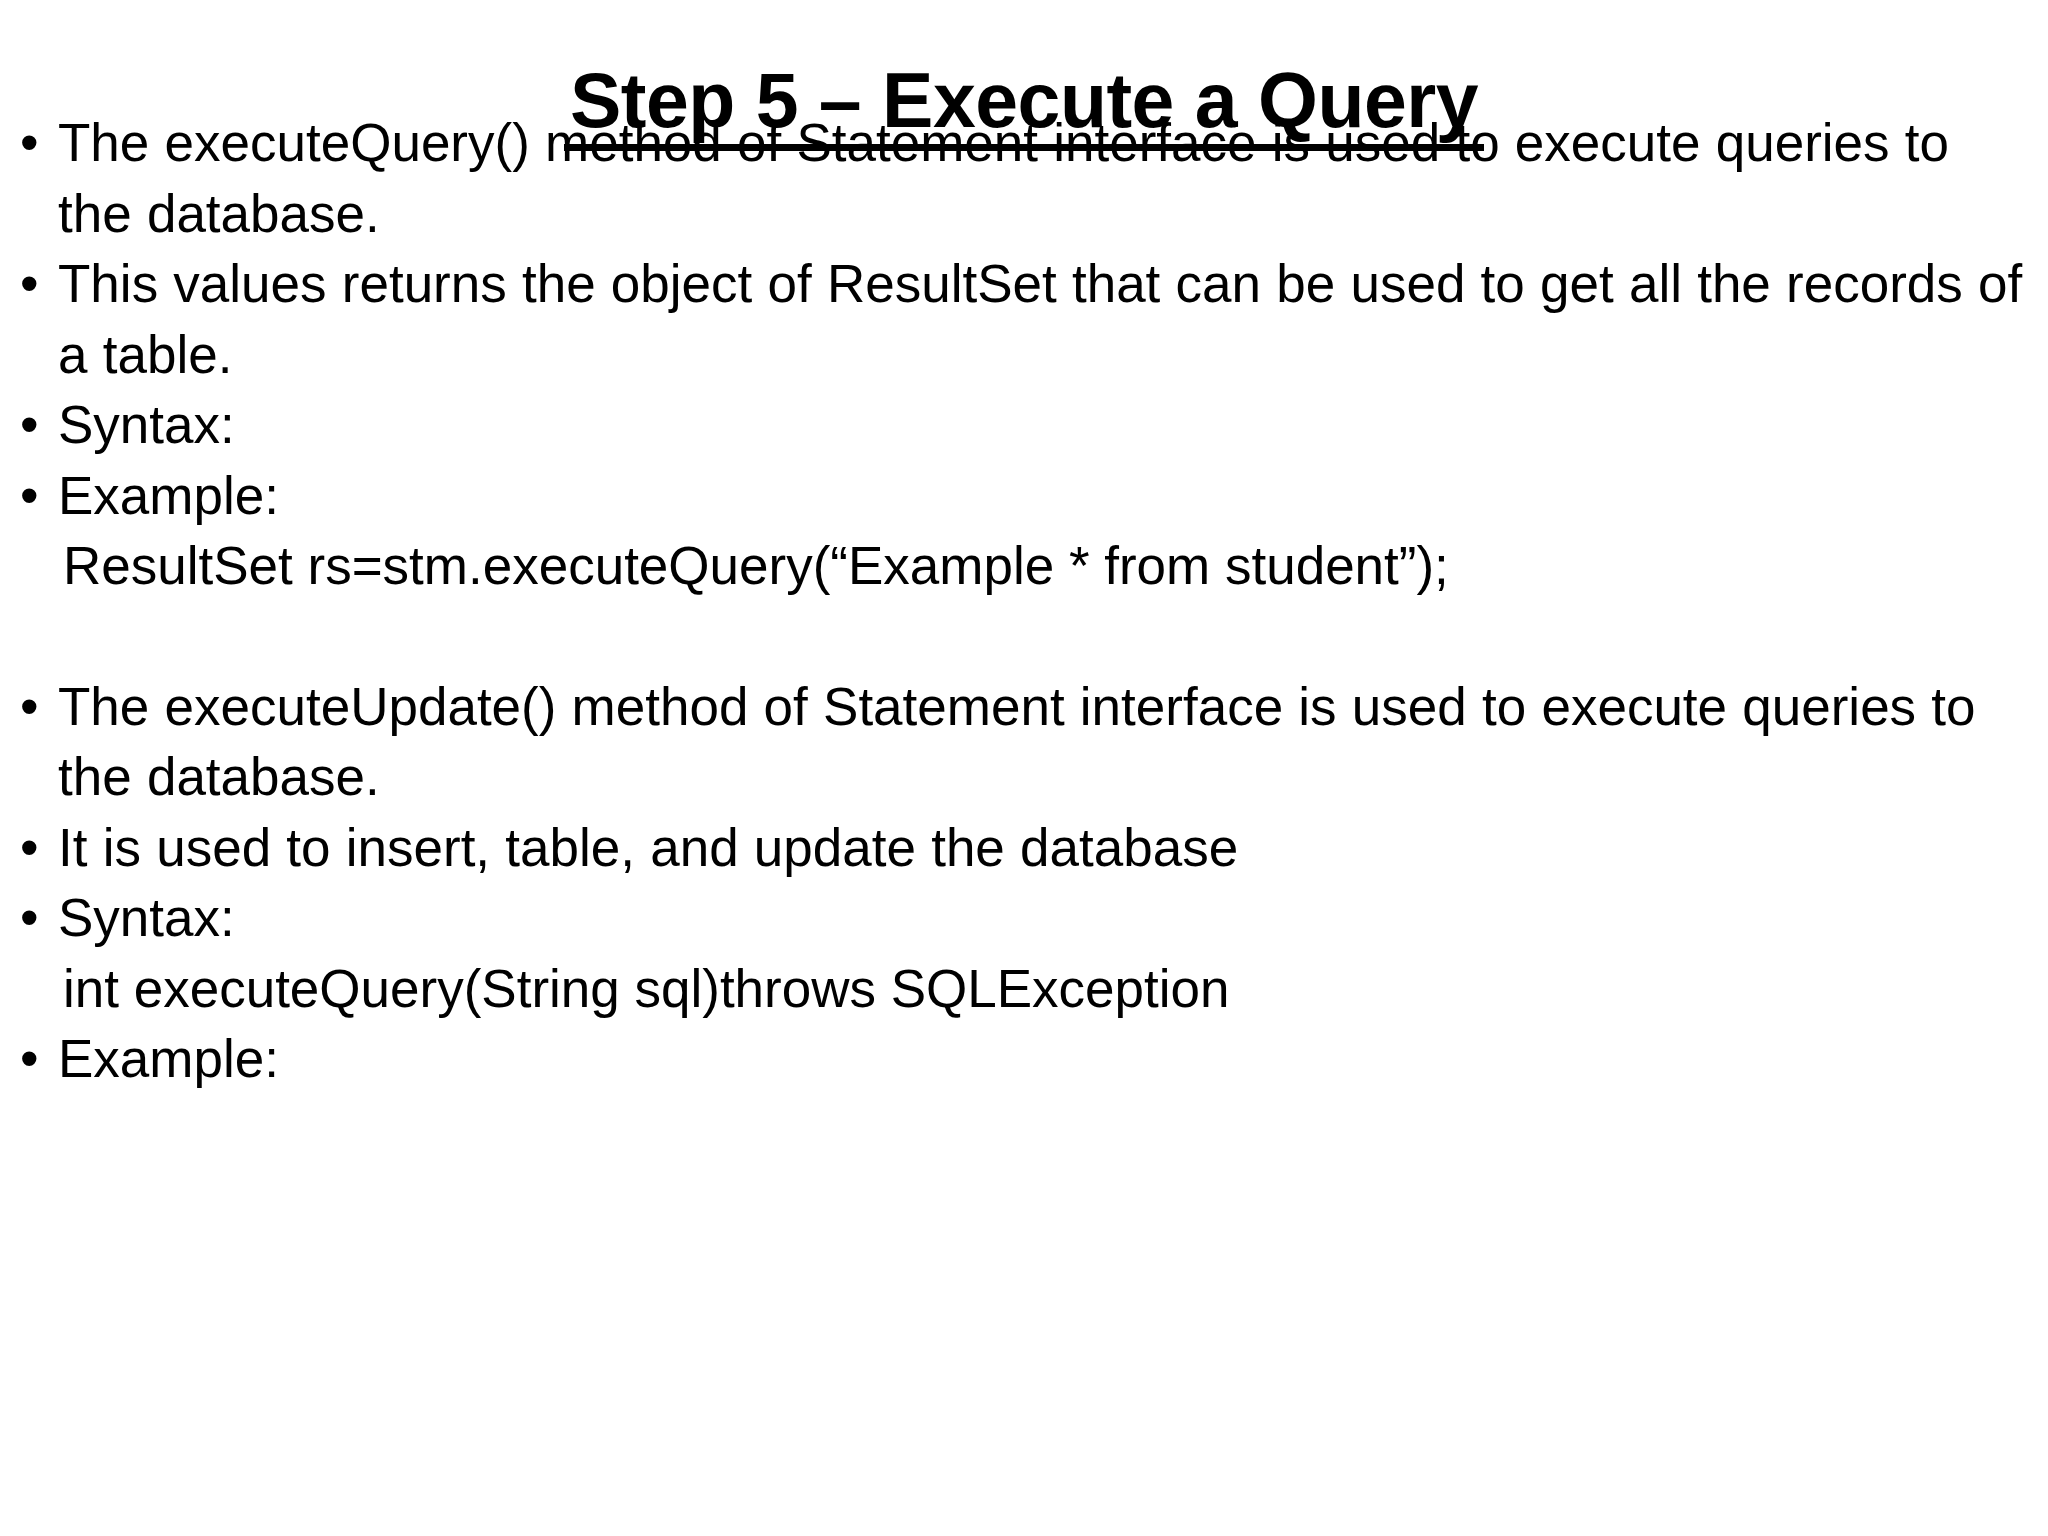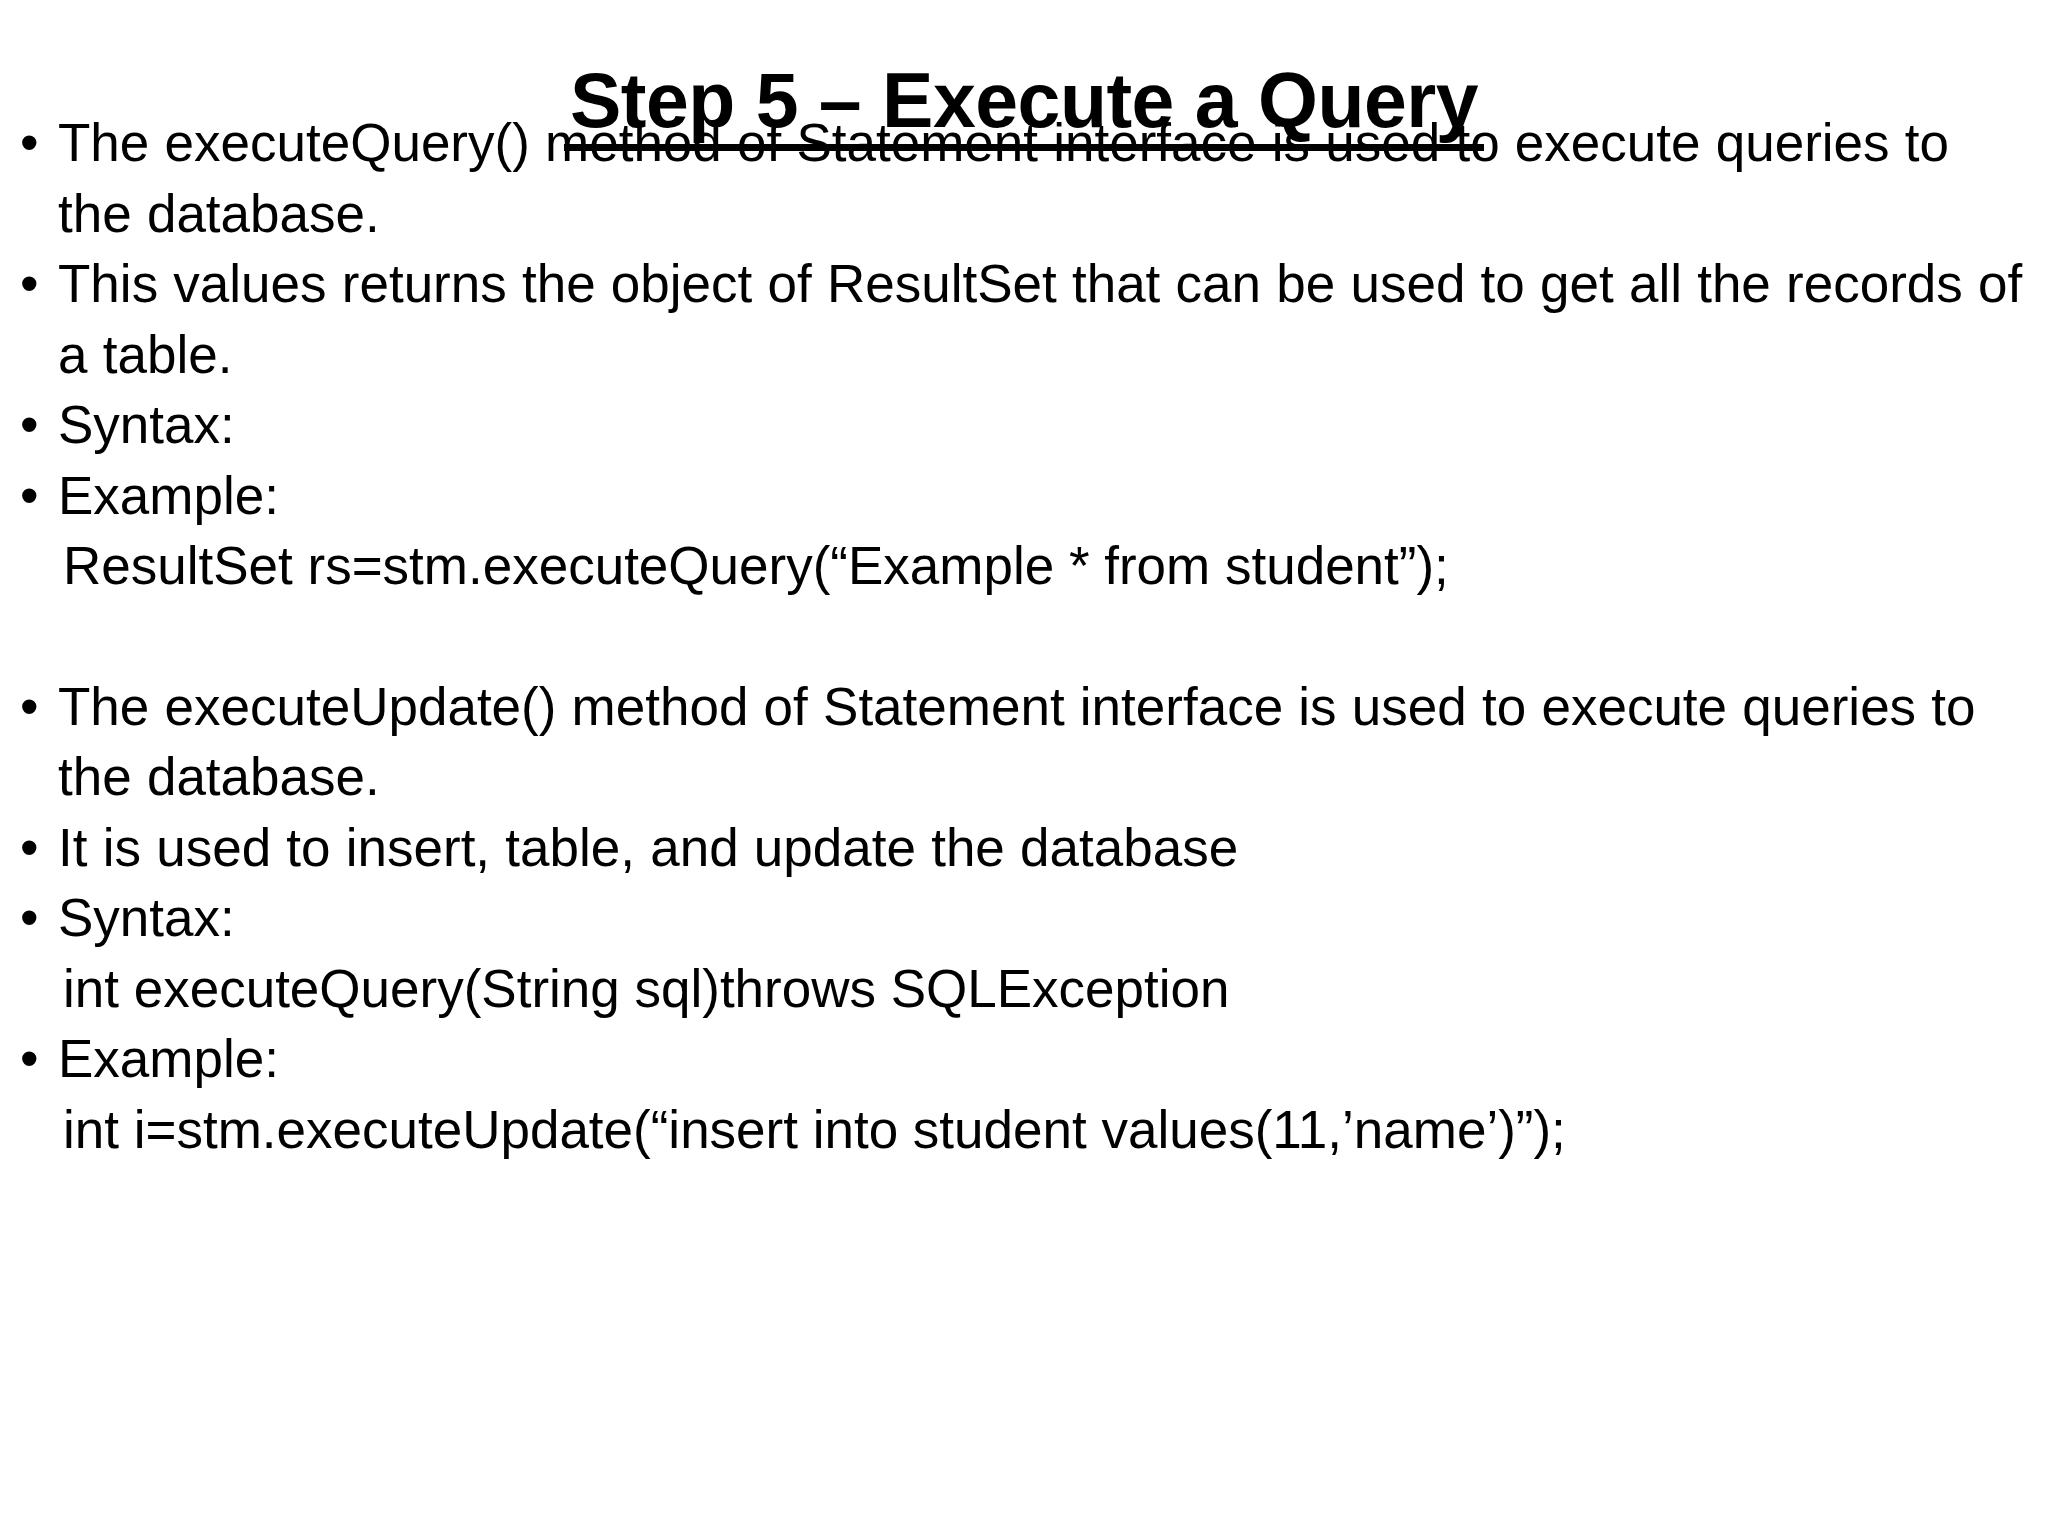--- a/index.html
+++ b/index.html
@@ -107,17 +107,16 @@
       </div>
       <div>
         <div class="line spacer-line"></div>
       </div>
       <div>
         <div class="line bullet-line"><span class="bullet-dot">•</span><span class="bullet-text">The executeUpdate() method of Statement interface is used to execute queries to the database.</span></div>
         <div class="line bullet-line"><span class="bullet-dot">•</span><span class="bullet-text">It is used to insert, table, and update the database</span></div>
         <div class="line bullet-line"><span class="bullet-dot">•</span><span class="bullet-text">Syntax:</span></div>
         <div class="line code-line">int executeQuery(String sql)throws SQLException</div>
         <div class="line bullet-line"><span class="bullet-dot">•</span><span class="bullet-text">Example:</span></div>
-        <div class="line code-line">int i=stm.executeUpdate(“insert into student values(11,’name’)”);</div>
       </div>
     </div>
 
 </div>
 
 </body></html>

